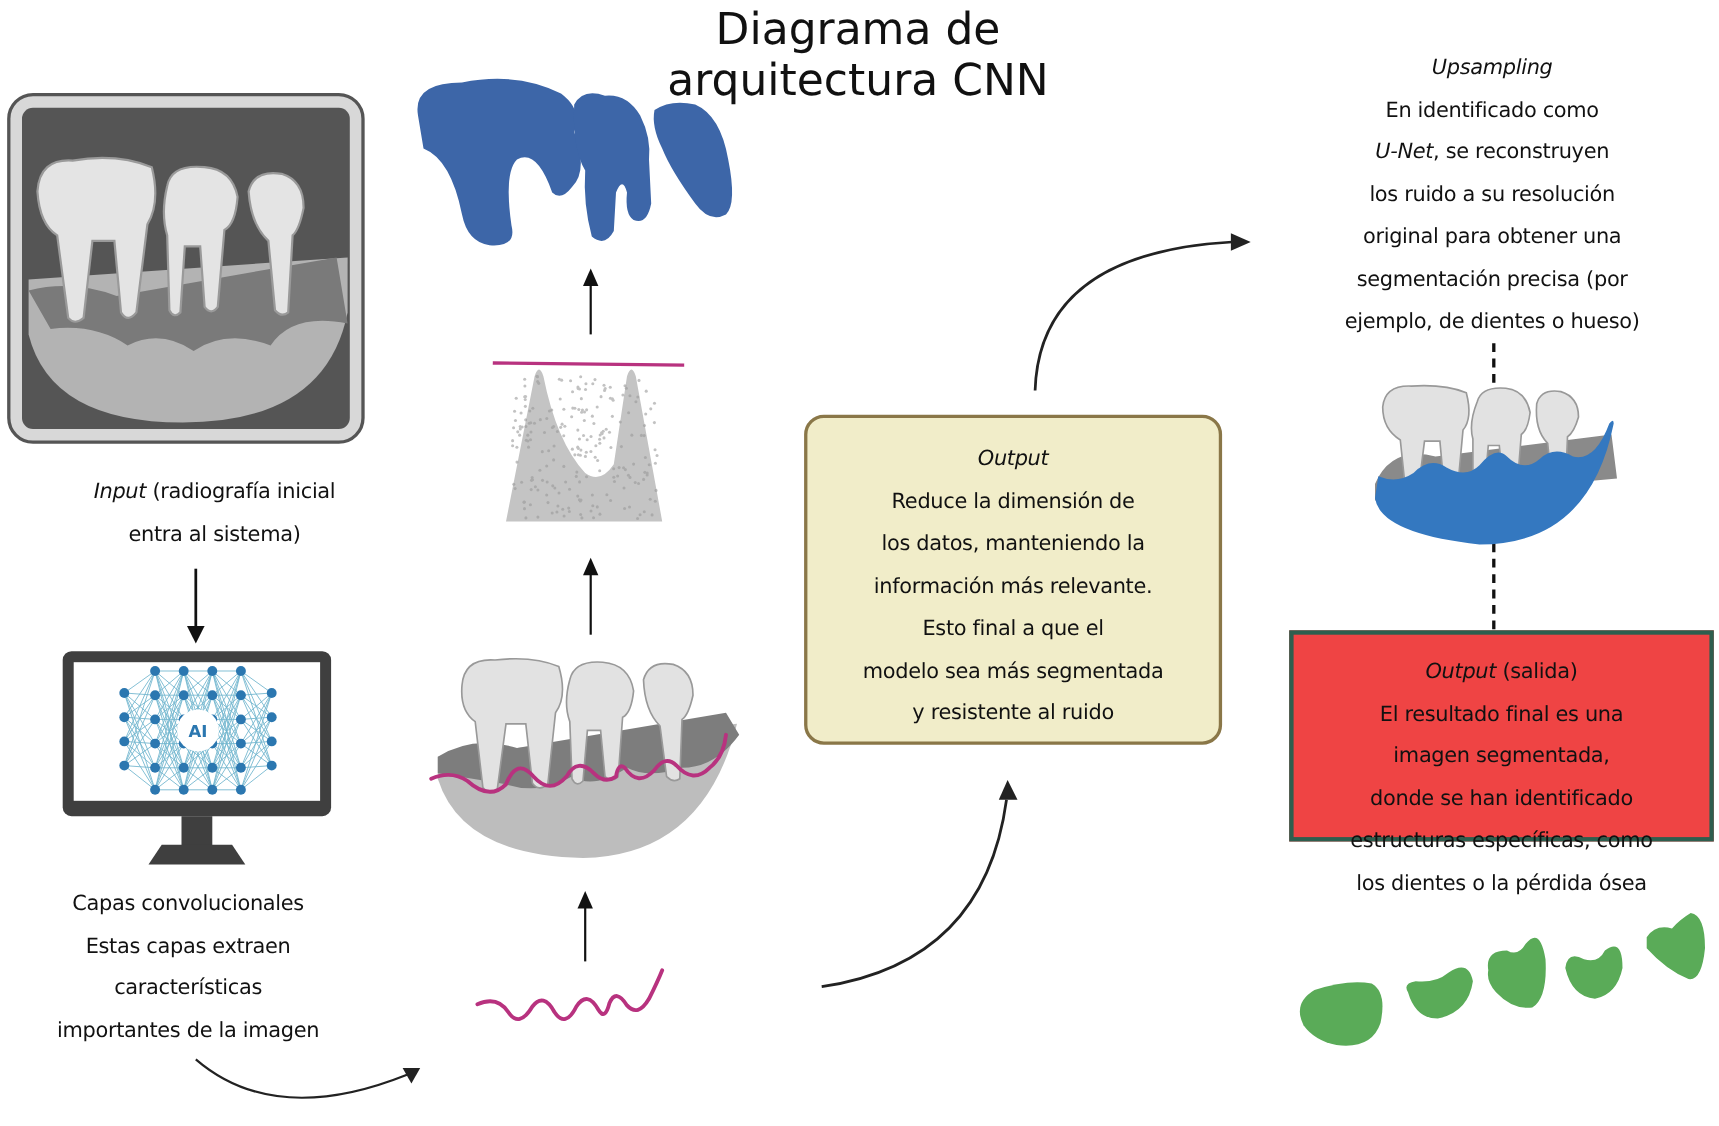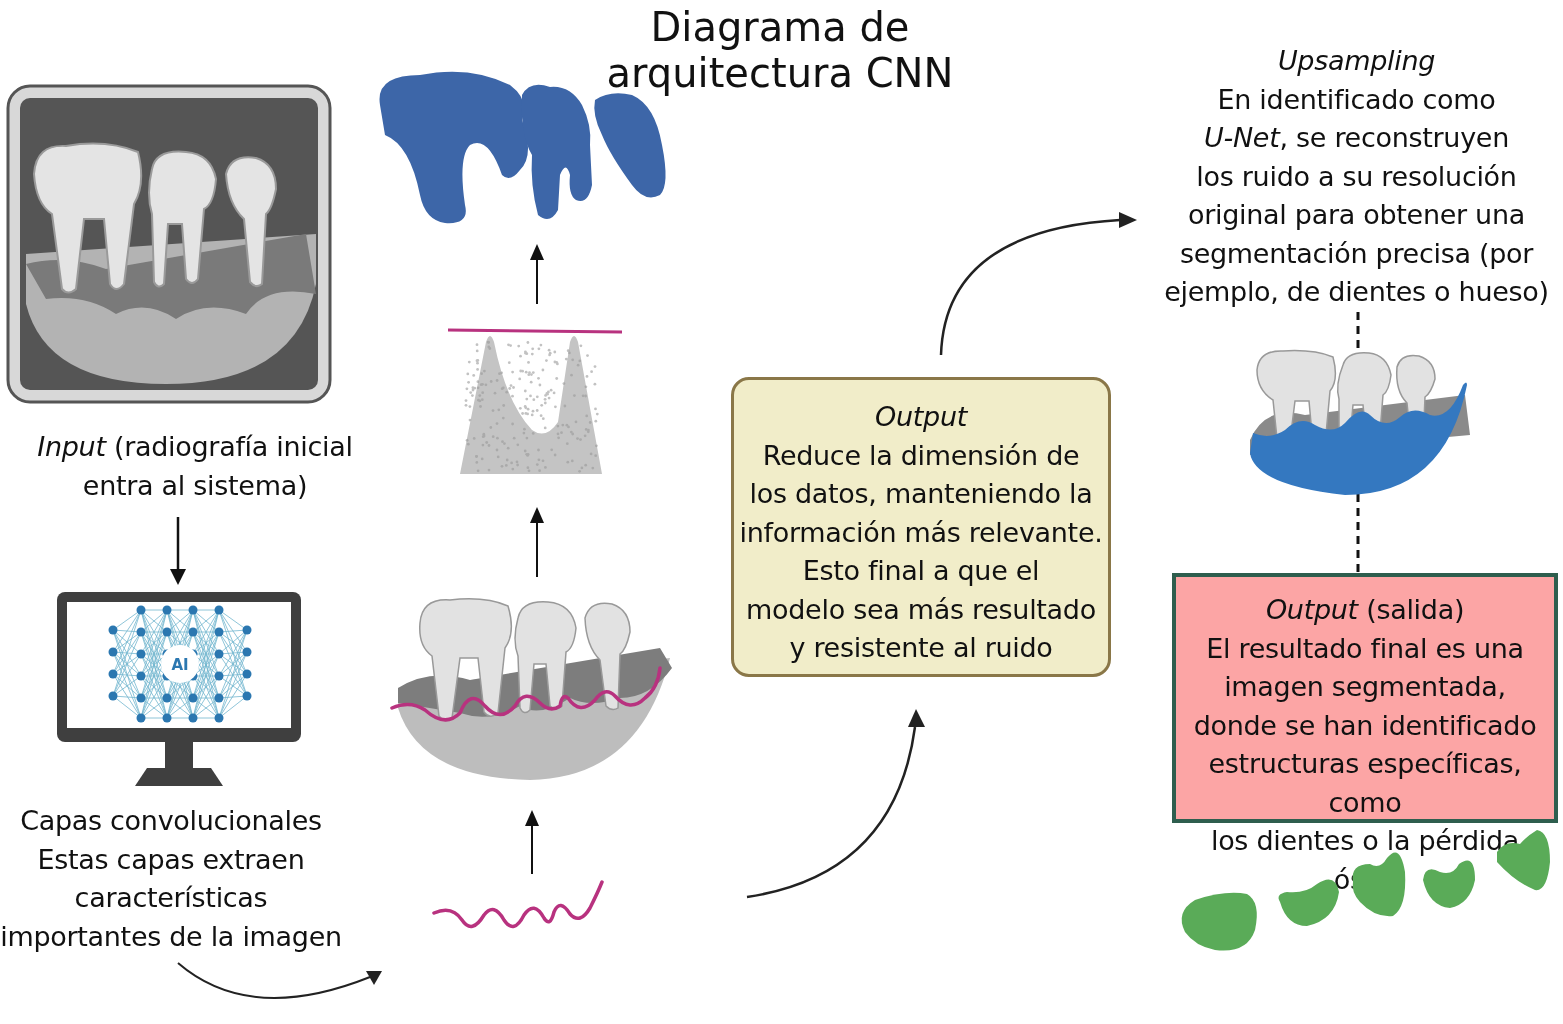--- a/index.html
+++ b/index.html
@@ -1,28 +1,28 @@
 <!DOCTYPE html>
 <html><head>
 <meta charset="utf-8">
 <style>
   html, body { margin: 0; padding: 0; background: #ffffff; }
   body { width: 1563px; height: 1024px; position: relative; overflow: hidden;
          font-family: "DejaVu Sans", "Liberation Sans", sans-serif; color: #111; }
   .abs { position: absolute; }
-  .txt { font-size: 27px; line-height: 38.5px; text-align: center; color: #111; letter-spacing: -0.3px; }
+  .txt { font-size: 19px; line-height: 38.5px; text-align: center; color: #111; letter-spacing: -0.3px; }
   .it { font-style: italic; }
   #title { left: 540px; top: 4px; width: 480px; font-size: 40px; text-align: center; }
   #input-caption { left: 0; top: 428px; width: 334px; padding-left: 28px; }
   #conv-caption { left: 0; top: 802px; width: 342px; }
   #ups-text { left: 1150px; top: 42px; width: 413px; }
   #pooling-box { left: 731px; top: 377px; width: 380px; height: 300px; box-sizing: border-box;
      background: #f1edc9; border: 3px solid #8a7748; border-radius: 18px; padding-top: 18px; }
-  #output-box { left: 1172px; top: 573px; width: 386px; height: 250px; box-sizing: border-box;
-     background: #fca5a5; border: 4px solid #2e5e4e; padding-top: 14px; }
+  #output-box { left: 1172px; top: 573px; width: 386px; height: 192px; box-sizing: border-box;
+     background: #ef4444; border: 4px solid #2e5e4e; padding-top: 14px; }
   svg { position: absolute; overflow: visible; }
 </style>
 </head>
 <body>
 
 <div id="title" class="abs">Diagrama de arquitectura CNN</div>
 
 <svg style="left:6px;top:84px;" width="326" height="320" viewBox="0 0 326 320">
   <rect x="2" y="2" width="322" height="316" rx="22" fill="#d8d8d8" stroke="#555" stroke-width="3"></rect>
   <rect x="14" y="14" width="298" height="292" rx="10" fill="#555"></rect>
@@ -523,21 +523,21 @@
   <path d="M2 192 Q150 170 170 22" fill="none" stroke="#222" stroke-width="2.5"></path>
   <polygon points="171,4 163,22 180,22" fill="#222"></polygon>
 </svg>
 
 <div id="pooling-box" class="abs txt">
   <div class="it">Output</div>
   <div>Reduce la dimensión de</div>
   <div>los datos, manteniendo la</div>
   <div>información más relevante.</div>
   <div>Esto final a que el</div>
-  <div>modelo sea más resultado</div>
+  <div>modelo sea más segmentada</div>
   <div>y resistente al ruido</div>
 </div>
 
 <svg style="left:935px;top:200px;" width="210" height="160" viewBox="0 0 210 160">
   <path d="M6 155 Q10 30 185 20" fill="none" stroke="#222" stroke-width="2.5"></path>
   <polygon points="202,20 184,12 184,28" fill="#222"></polygon>
 </svg>
 
 <div id="ups-text" class="abs txt">
   <div class="it">Upsampling</div>

